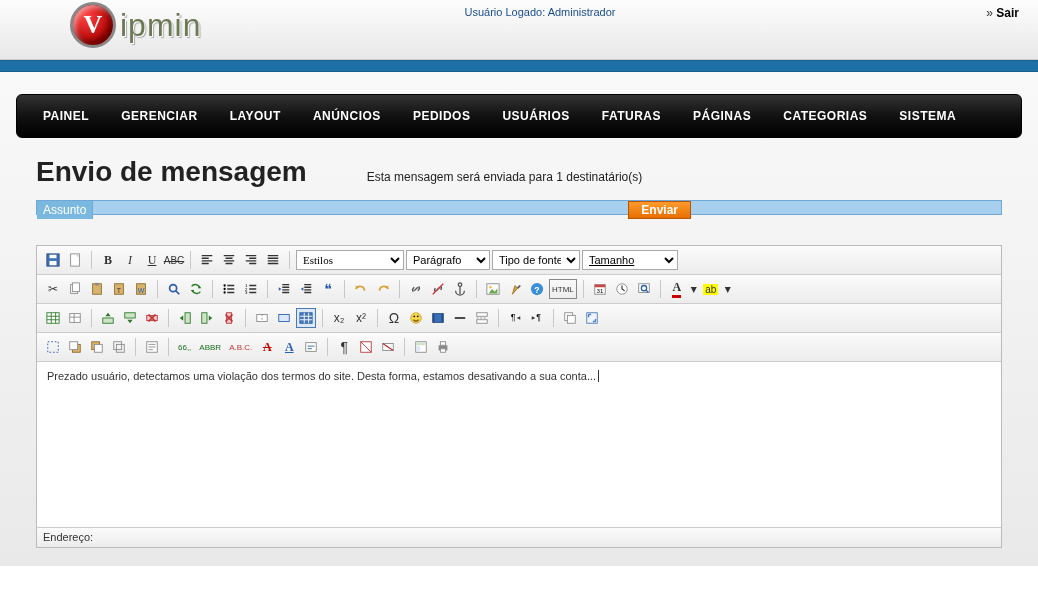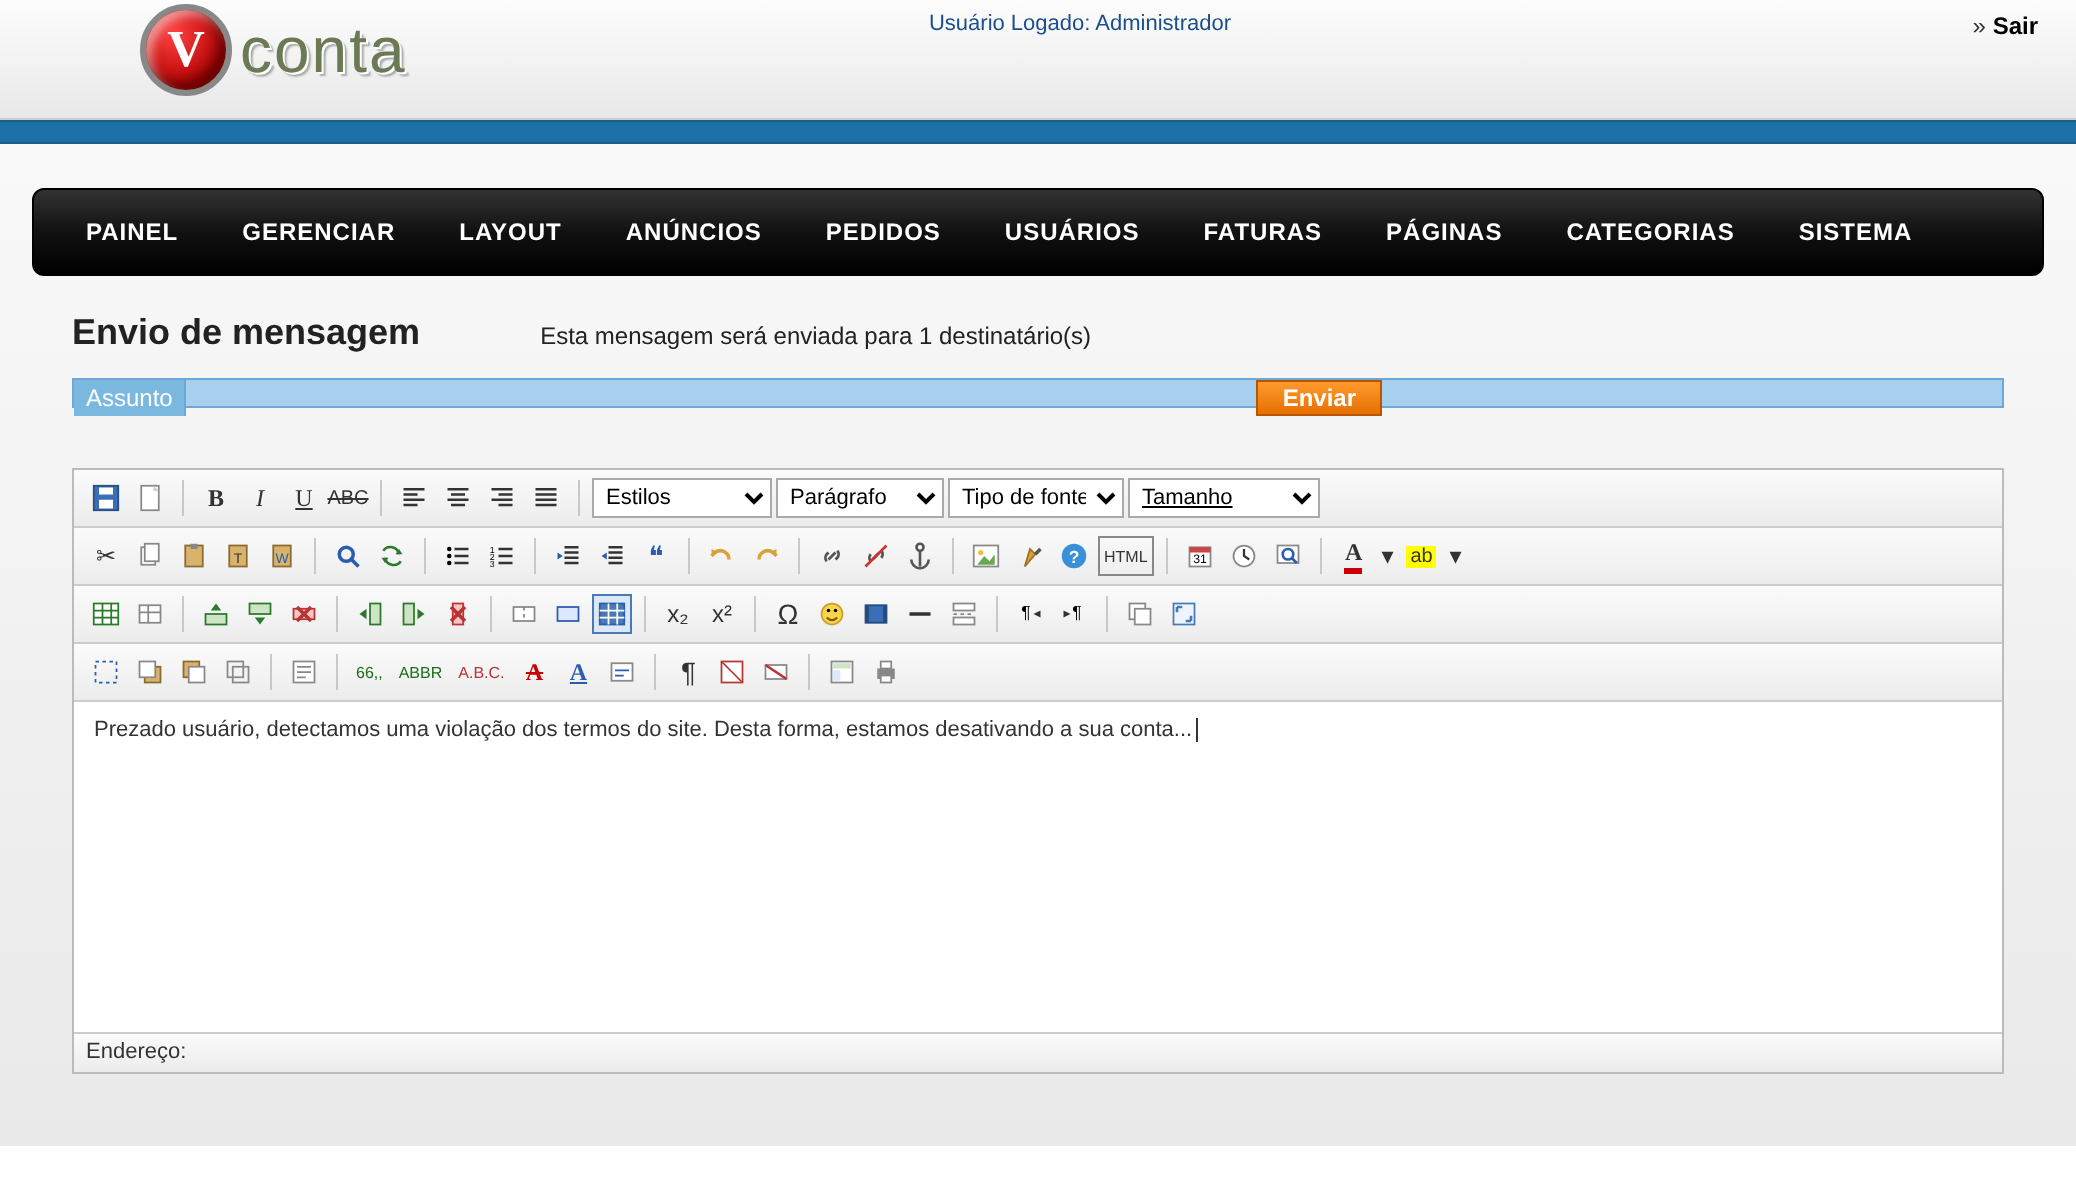--- a/index.html
+++ b/index.html
@@ -5,57 +5,57 @@
   * { box-sizing: border-box; margin: 0; padding: 0; }
   body { font-family: Arial, sans-serif; font-size: 12px; background: #ffffff; color: #333; }
   .topbar { background: linear-gradient(#fdfdfd,#e8e8e8); height: 60px; border-bottom: 1px solid #ccc; position: relative; }
   .topbar .logged { position: absolute; top: 6px; left: 50%; transform: translateX(-50%); color: #1a4e8e; font-size: 11px; margin-left: 21px; }
   .topbar .logout { position: absolute; top: 6px; right: 19px; font-size: 12px; }
   .topbar .logout a { color: #000; text-decoration: none; font-weight: bold; cursor: pointer; }
   .logo { position: absolute; left: 70px; top: 2px; display: flex; align-items: center; }
   .logo-badge { width: 46px; height: 46px; border-radius: 50%; background: radial-gradient(circle at 35% 30%, #ff4040, #b00000 70%); border: 3px solid #888; display: flex; align-items: center; justify-content: center; color:#fff; font-weight: bold; font-size: 26px; font-family: "Times New Roman", serif; box-shadow: inset -4px -4px 6px rgba(0,0,0,0.4), inset 3px 3px 5px rgba(255,255,255,0.5);}
   .logo-text { font-family: "Comic Sans MS", cursive, sans-serif; font-size: 32px; color: #6b7a55; margin-left: 4px; text-shadow: 1px 1px 0 #fff, 2px 2px 1px #aaa; letter-spacing: 1px;}
   .bluebar { background: #1d6fa5; height: 12px; border-top: 1px solid #195f90; border-bottom: 1px solid #195f90; }
-  .navwrap { background: linear-gradient(#f9f9f9,#e9e9e9); padding: 22px 16px 18px 16px; }
+  .navwrap { background: linear-gradient(#f9f9f9,#e9e9e9); padding: 22px 16px 0 16px; }
   .nav { background: linear-gradient(#333,#111 50%,#000); border-radius: 6px; display: flex; padding: 0 10px; border: 1px solid #000; }
   .nav a { color: #fff; font-weight: bold; font-size: 12px; padding: 14px 16px; text-decoration: none; display: block; cursor: pointer; letter-spacing: 0.5px;}
   .content { padding: 18px 20px; }
   .page-title-row { display: flex; align-items: baseline; margin-bottom: 12px; }
-  .page-title { font-size: 18px; font-weight: bold; color: #222; margin-right: 60px; }
+  .page-title { font-size: 28px; font-weight: bold; color: #222; margin-right: 60px; }
   .page-subtitle { font-size: 12px; color: #222; }
   .subject-row { background: #a7d0ef; border: 1px solid #6fa8d6; display: flex; align-items: flex-start; height: 15px; }
   .subject-label { background: #7bb8e0; color: #fff; font-size: 12px; padding: 2px 6px; font-weight: normal; border-right:1px solid #6fa8d6; }
   .subject-input { font-size: 12px; border: 1px solid #7a9ab5; height: 18px; width: 420px; padding: 0 2px; margin-left: 0px; background:#fff; }
   .subject-spacer { flex: 1; }
   .send-btn { background: linear-gradient(#ff9a2e,#e66f00); color: #fff; font-weight: bold; font-size: 12px; border: 1px solid #b85600; padding: 1px 12px; cursor: pointer; margin-right: 310px; height:18px; line-height:14px;}
   .editor-box { border: 1px solid #bbb; margin-top: 30px; background: #fff; }
   .toolbar { background: linear-gradient(#fbfbfb,#ececec); border-bottom: 1px solid #ccc; padding: 4px 6px; display: flex; flex-wrap: wrap; align-items: center; gap: 2px; }
   .toolbar .sep { width: 1px; height: 18px; background: #c8c8c8; margin: 0 4px; }
   .tb-btn { width: 20px; height: 20px; display: flex; align-items: center; justify-content: center; font-size: 12px; cursor: pointer; border: 1px solid transparent; color:#333; }
   .tb-btn svg { width: 14px; height: 14px; }
   .tb-select { font-size: 11px; height: 20px; border: 1px solid #aaa; background: #fff; padding: 0 2px; cursor:pointer;}
-  .tb-select.styles{width:90px;} .tb-select.para{width:84px;} .tb-select.font{width:88px;} .tb-select.size{width:96px;text-decoration:underline;}
+  .tb-select.styles{width:108px;font-family:Liberation Serif, serif;} .tb-select.para{width:84px;} .tb-select.font{width:88px;} .tb-select.size{width:96px;text-decoration:underline;}
   .tb-btn.bold{font-weight:bold;font-family:"Times New Roman",serif;}
   .tb-btn.italic{font-style:italic;font-family:"Times New Roman",serif;}
   .tb-btn.under{text-decoration:underline;font-family:"Times New Roman",serif;}
   .tb-btn.strike{text-decoration:line-through;font-size:10px;}
   .tb-btn.tiny{font-size:9px;}
   .tb-btn .colored-a{font-family:"Times New Roman",serif;font-weight:bold;}
   .editor-area { min-height: 165px; padding: 8px 10px; font-family: Verdana, sans-serif; font-size: 11px; color: #333; outline: none; }
   .cursor { border-left: 1px solid #333; animation: blink 1s step-start infinite; margin-left:2px;}
   @keyframes blink { 50% { opacity: 0; } }
   .statusbar { border-top: 1px solid #ccc; background: linear-gradient(#fbfbfb,#ececec); padding: 3px 6px; font-size: 11px; color: #333; height:20px;}
 </style>
 </head>
 <body>
 
 <div class="topbar">
   <div class="logo">
     <div class="logo-badge">V</div>
-    <div class="logo-text">conta</div>
+    <div class="logo-text">ipmin</div>
   </div>
   <div class="logged">
     <span>Usuário Logado:</span>
     <span>Administrador</span>
   </div>
   <div class="logout">
     <span>»</span>
     <a>Sair</a>
   </div>
 </div>

